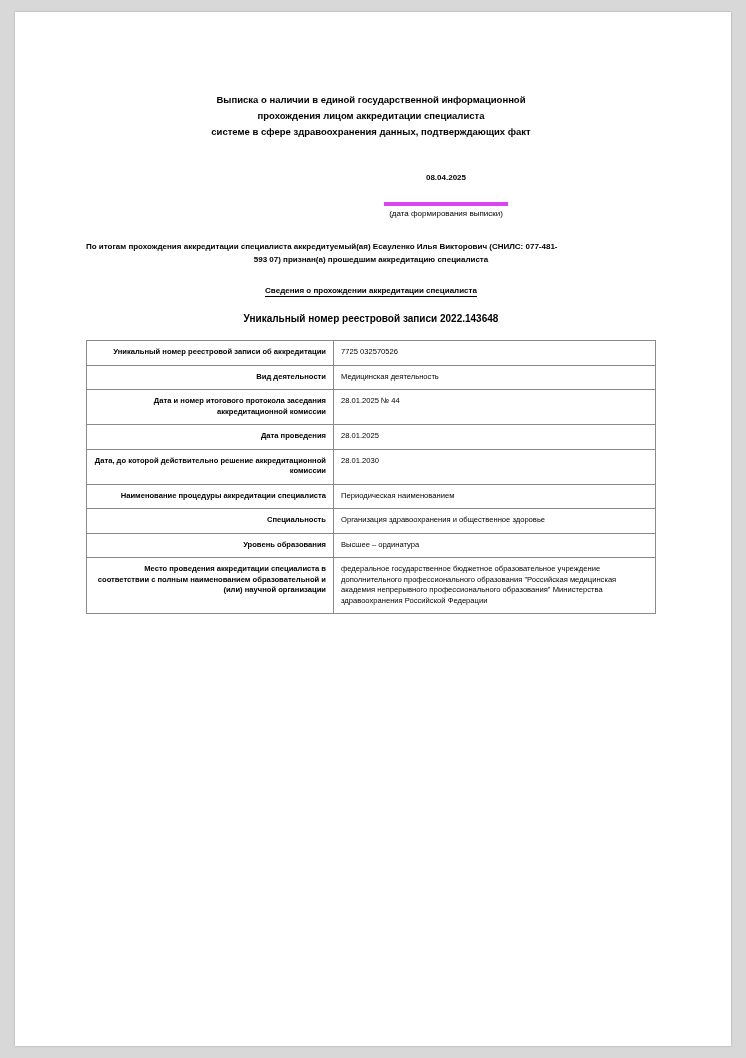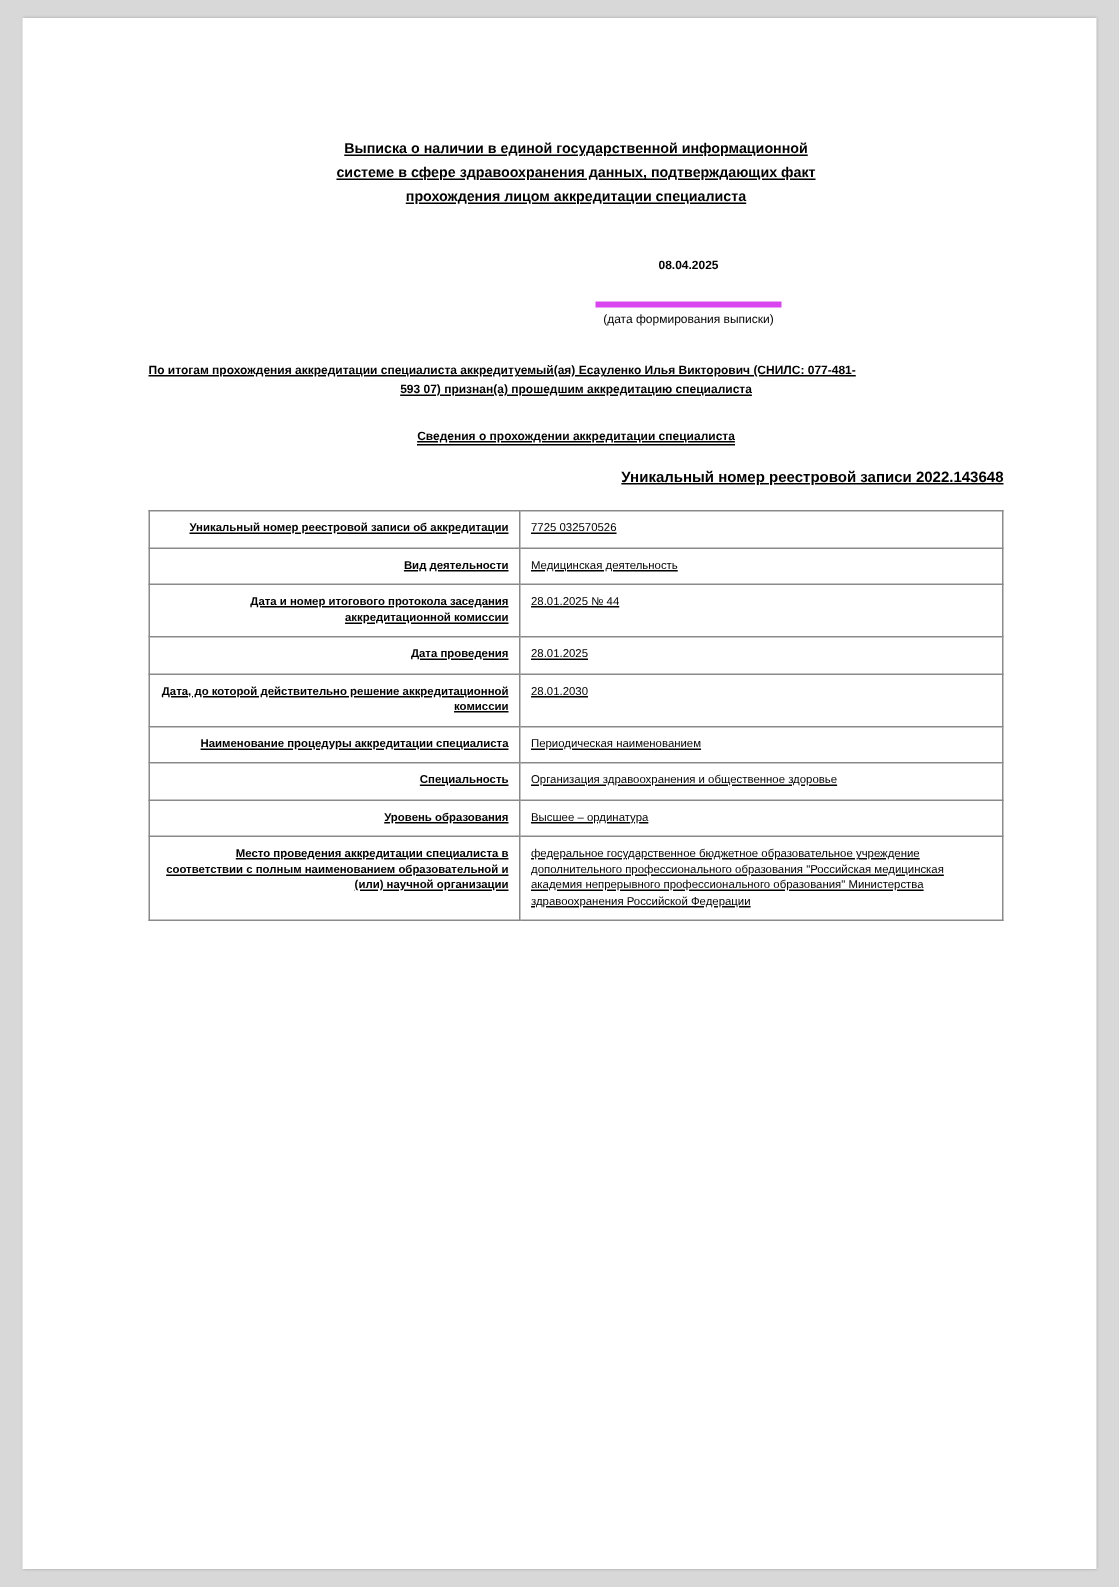--- a/index.html
+++ b/index.html
@@ -18,24 +18,23 @@
     width: 716px;
     height: 1034px;
     margin: 12px auto;
     background: #ffffff;
     box-shadow: 0 0 2px rgba(0,0,0,0.25);
     box-sizing: border-box;
     padding: 0;
   }
   .content {
     position: absolute;
-    left: 84px;
+    left: 71px;
     top: 80px;
     width: 570px;
-    text-decoration: underline;
   }
   .doc-title {
     font-size: 9.5px;
     font-weight: bold;
     line-height: 16px;
     text-align: center;
     color: #000;
     margin: 0 auto;
     width: 400px;
   }
@@ -81,21 +80,21 @@
     font-size: 8px;
     font-weight: bold;
     color: #000;
   }
   .section-underline span {
     border-bottom: 1px solid #000;
     padding-bottom: 1px;
   }
   .record-number {
     margin-top: 18px;
-    text-align: right;
+    text-align: center;
     font-size: 10px;
     font-weight: bold;
     color: #000;
   }
   table.info {
     margin-top: 16px;
     border-collapse: collapse;
     width: 570px;
     table-layout: fixed;
   }
@@ -117,22 +116,22 @@
   }
 </style>
 </head>
 <body>
 
 <div class="page">
   <div class="content">
 
     <div class="doc-title">
       <div>Выписка о наличии в единой государственной информационной</div>
+      <div>прохождения лицом аккредитации специалиста</div>
       <div>системе в сфере здравоохранения данных, подтверждающих факт</div>
-      <div>прохождения лицом аккредитации специалиста</div>
     </div>
 
     <div class="date-block">
       <div class="date-inner">
         <div class="date-value">08.04.2025</div>
         <div class="date-caption">(дата формирования выписки)</div>
       </div>
     </div>
 
     <div class="summary">

